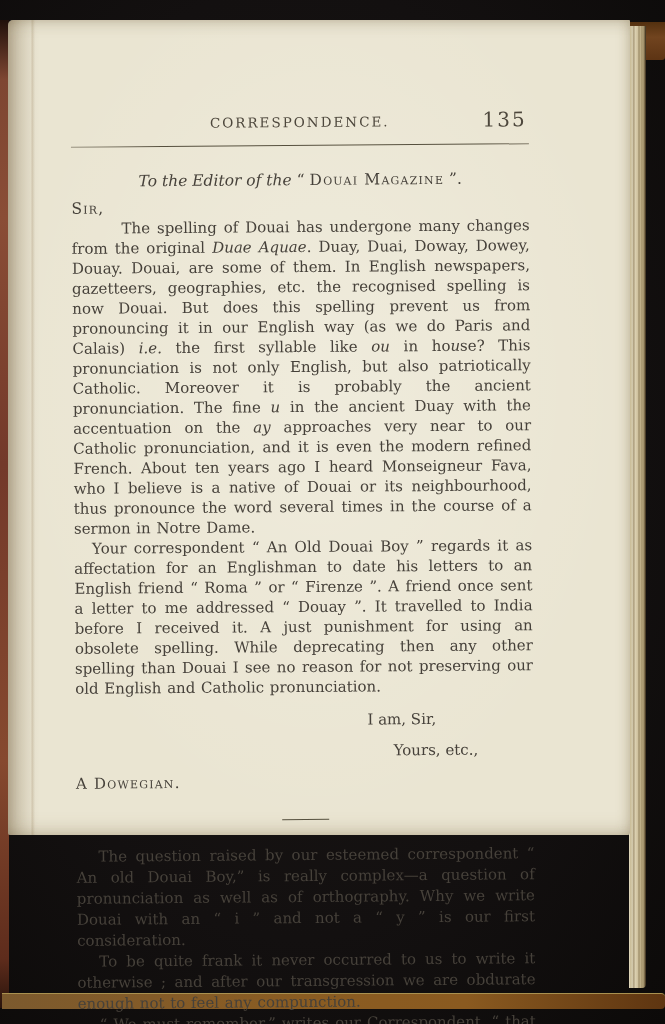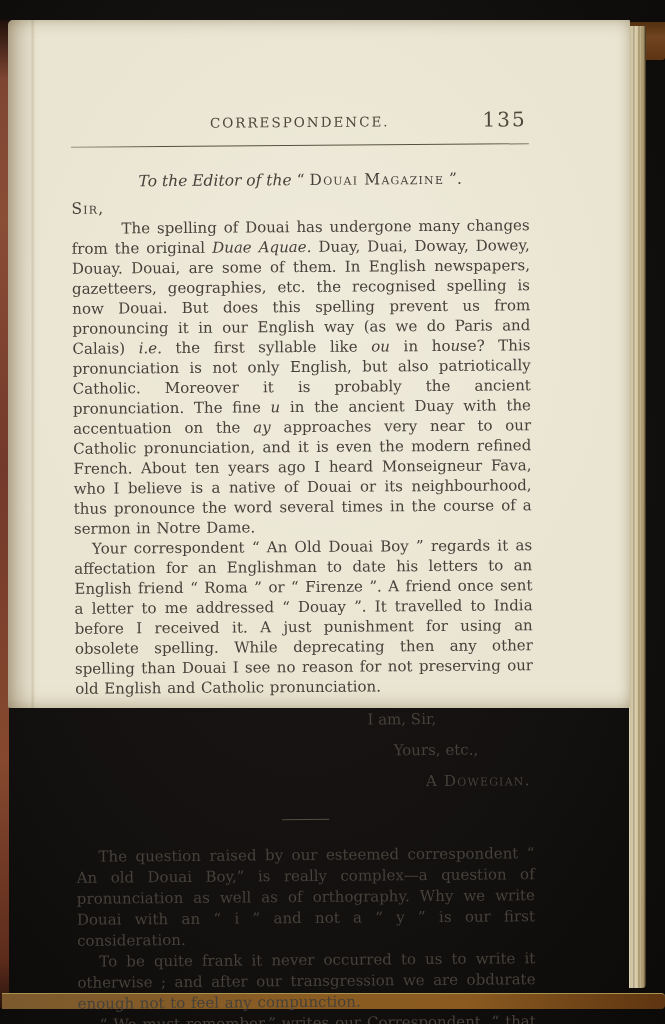--- a/index.html
+++ b/index.html
@@ -23,21 +23,21 @@
   .spine{position:absolute;left:0;top:20px;width:9px;height:988px;
     background:linear-gradient(180deg,#20100a,#7e4632 6%,#8a4d36 20%,#73392a 45%,#86492f 75%,#5e2c1c 95%,#2a140c);}
   
   .page-edges{position:absolute;left:629px;top:26px;width:17px;height:962px;
     background:linear-gradient(90deg,
       #e6dfc6 0px,#c2b48d 2px,#e0d8bc 3px,#a39372 5px,#dcd2b3 6px,
       #cec09c 9px,#8f7f5c 10px,#c9ba92 11px,#a19069 13px,#b7a77e 14px,
       #6b5a3c 16px,#2a2013 17px);
     border-radius:0 0 4px 0;}
   
-  .page{position:absolute;left:8px;top:20px;width:622px;height:688px;
+  .page{position:absolute;left:8px;top:20px;width:622px;height:815px;
     background:#eae5d2;
     background-image:
       linear-gradient(90deg, rgba(120,95,55,.18) 0px, rgba(120,95,55,0) 30px),
       linear-gradient(90deg, transparent 23px, rgba(140,115,75,.22) 24px, rgba(140,115,75,0) 27px),
       radial-gradient(ellipse at 50% 45%, rgba(255,255,250,.25) 0%, rgba(0,0,0,0) 70%);
     box-shadow:
       inset 16px 0 26px -16px rgba(90,70,40,.5),
       inset -8px 0 14px -8px rgba(120,100,60,.35),
       inset 0 -12px 22px -14px rgba(120,100,60,.4),
       inset 0 10px 18px -12px rgba(110,90,55,.35);
@@ -54,21 +54,21 @@
   .salutation{margin-top:24px;text-align:center;font-size:15.5px;}
   .opening{margin-top:7px;font-size:15.5px;}
   .sc{font-variant:small-caps;letter-spacing:1.2px;}
   .it{font-style:italic;}
   .body-par{margin:0;text-align:justify;word-spacing:.06em;}
   .indent-xl{text-indent:50px;}
   .indent-sm{text-indent:18px;}
   .indent-md{text-indent:22px;}
   .closing-1{margin-top:13px;margin-left:292px;}
   .closing-2{margin-top:11px;margin-left:318px;}
-  .closing-sig{margin-top:11px;margin-left:350px;}
+  .closing-sig{margin-top:11px;}
   .divider{width:47px;height:0;border-top:1.5px solid #55503e;margin:27px auto 25px auto;}
   .editorial .body-par{line-height:21px;}
 </style>
 </head>
 <body>
 
 <div class="scene">
   <div class="cover-top-right"></div>
   <div class="spine"></div>
   <div class="page-edges"></div>

